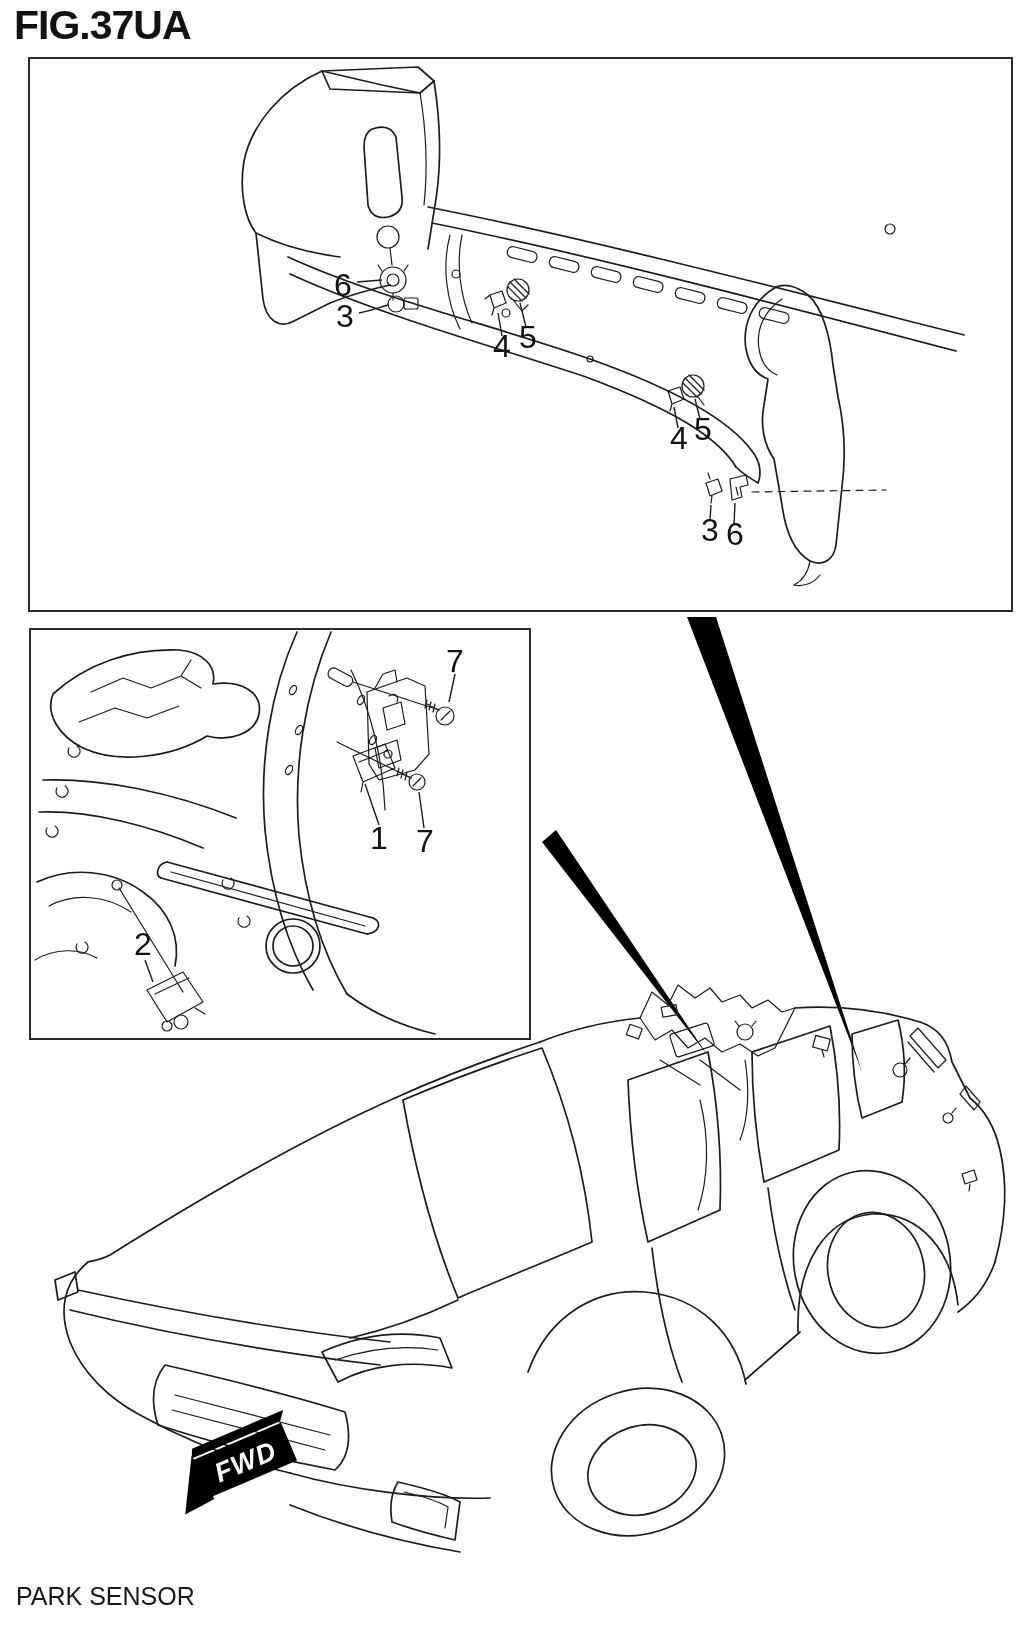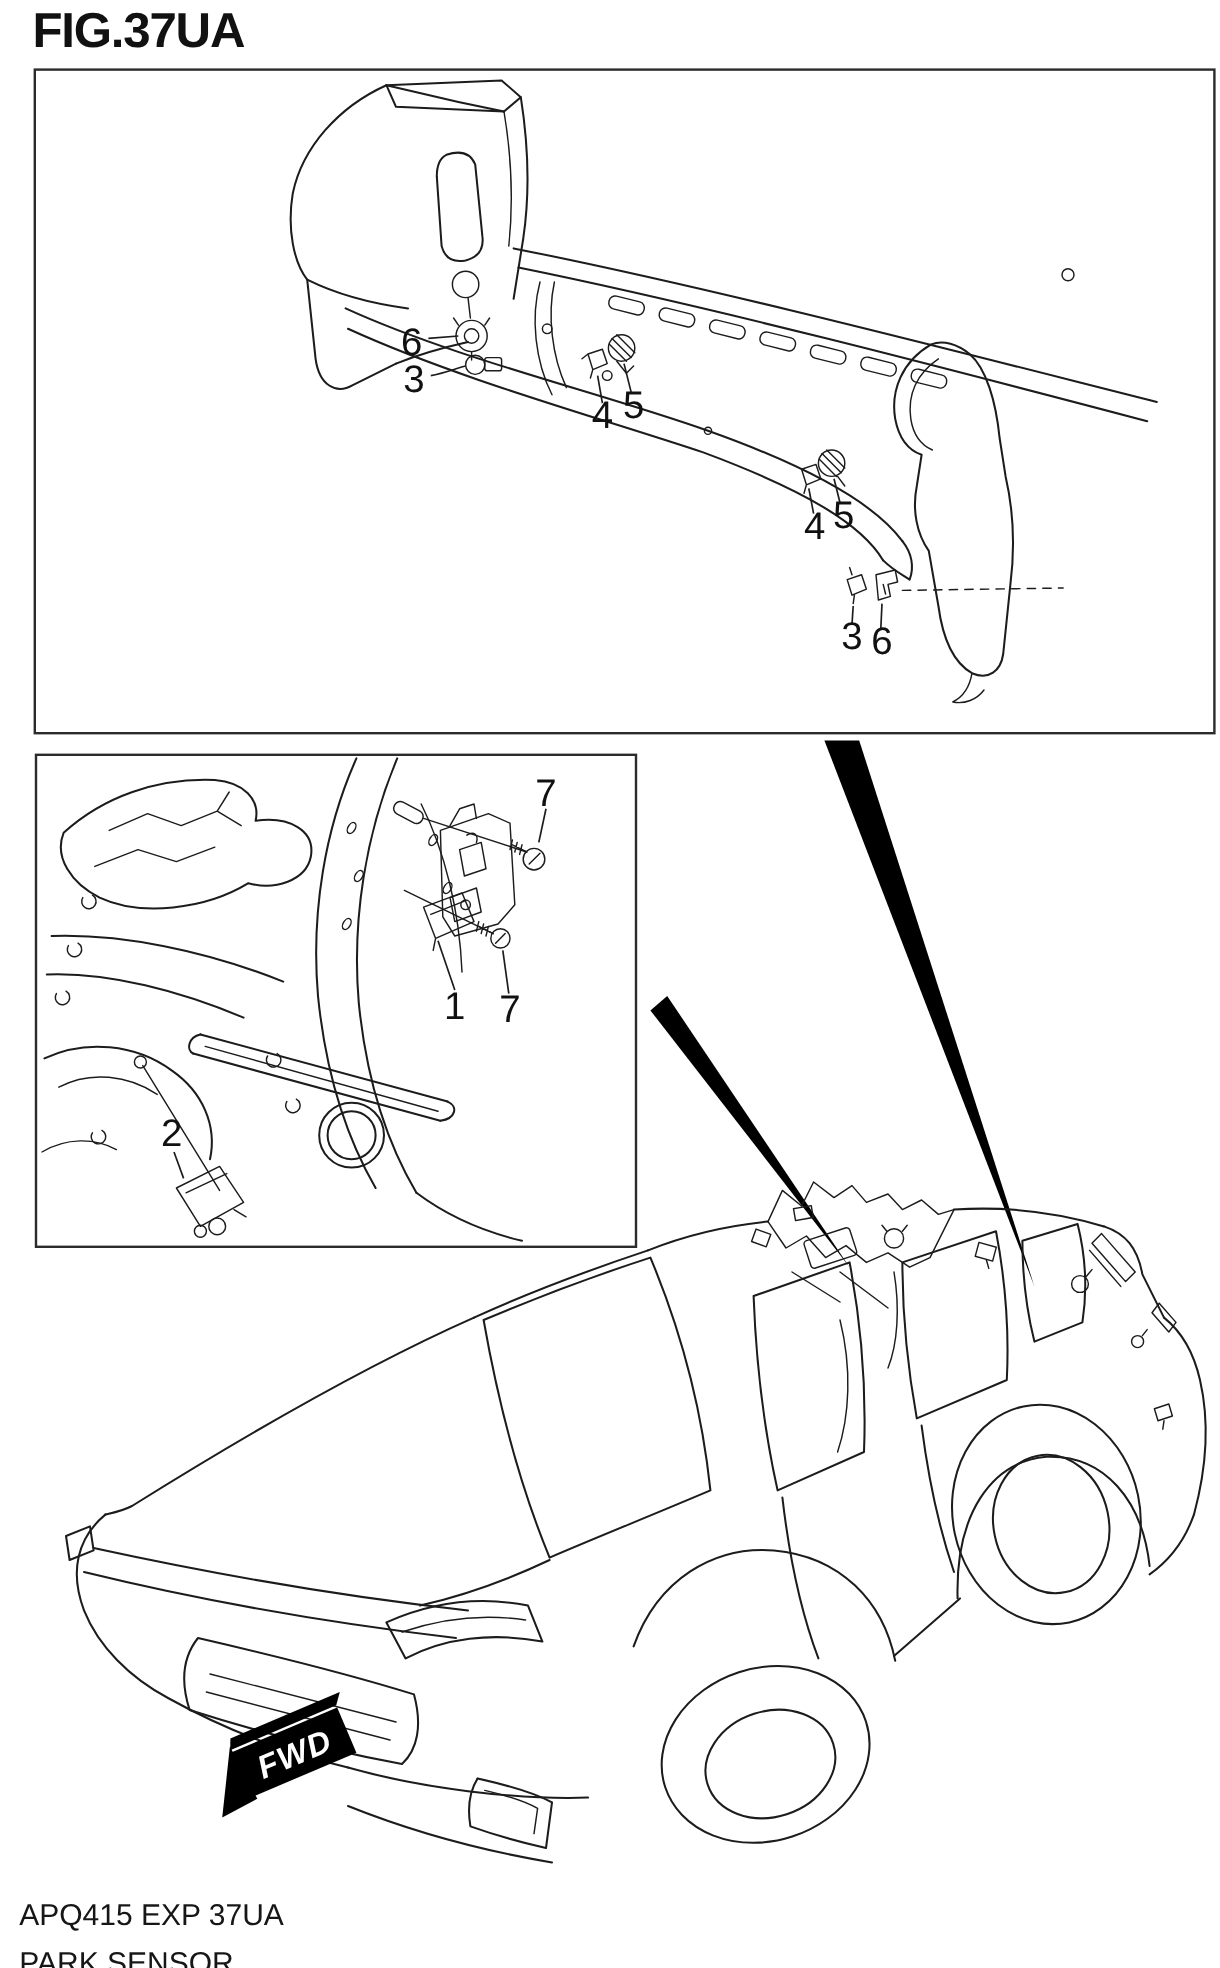--- a/index.html
+++ b/index.html
@@ -1,18 +1,18 @@
 <!DOCTYPE html>
 <html><head>
 <meta charset="utf-8">
 <style>
   html,body{margin:0;padding:0;background:#fff;}
   .page{position:relative;width:1017px;height:1640px;background:#fff;overflow:hidden;
         font-family:"Liberation Sans", sans-serif;color:#111;}
-  .fig-title{position:absolute;left:27px;top:2px;font-size:41px;font-weight:600;
+  .fig-title{position:absolute;left:14px;top:2px;font-size:41px;font-weight:600;
              letter-spacing:-1px;margin:0;color:#111;}
   .panel{position:absolute;background:#fff;border:2px solid #2b2b2b;box-sizing:border-box;}
   .panel-bumper{left:28px;top:57px;width:985px;height:555px;}
   .panel-quarter{left:29px;top:628px;width:502px;height:412px;}
   .overview{position:absolute;left:0;top:0;width:1017px;height:1640px;}
   .footer{position:absolute;left:16px;top:1576px;font-size:25px;font-weight:400;
           color:#161616;line-height:40px;}
   svg{display:block;}
   .art{stroke:#1c1c1c;stroke-width:1.7;fill:none;stroke-linecap:round;stroke-linejoin:round;}
   .fine{stroke:#1c1c1c;stroke-width:1.2;fill:none;stroke-linecap:round;stroke-linejoin:round;}
@@ -267,17 +267,16 @@
         <path d="M 114,330 L 122,352"></path>
       </g>
       <text class="callout" x="424" y="42">7</text>
       <text class="callout" x="348" y="219">1</text>
       <text class="callout" x="394" y="222">7</text>
       <text class="callout" x="112" y="325">2</text>
     </svg>
   </div>
 
   <div class="footer">
-    <div>APQ415 EXP 37UA</div>
     <div>PARK SENSOR</div>
   </div>
 
 </div>
 
 </body></html>

